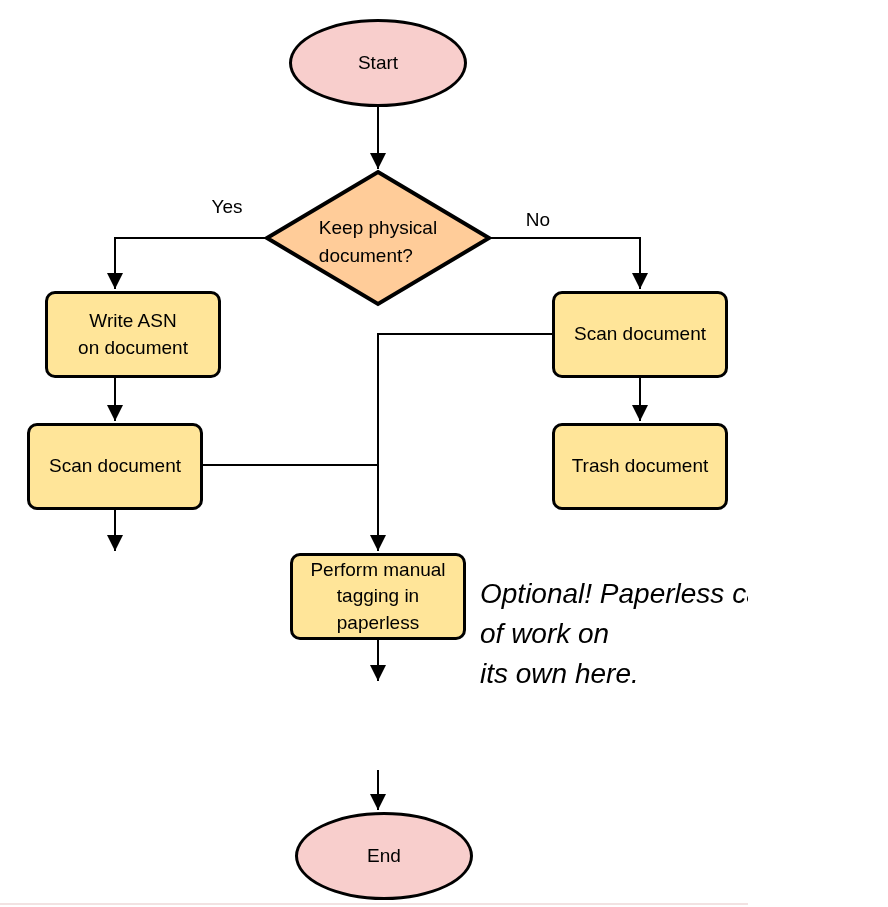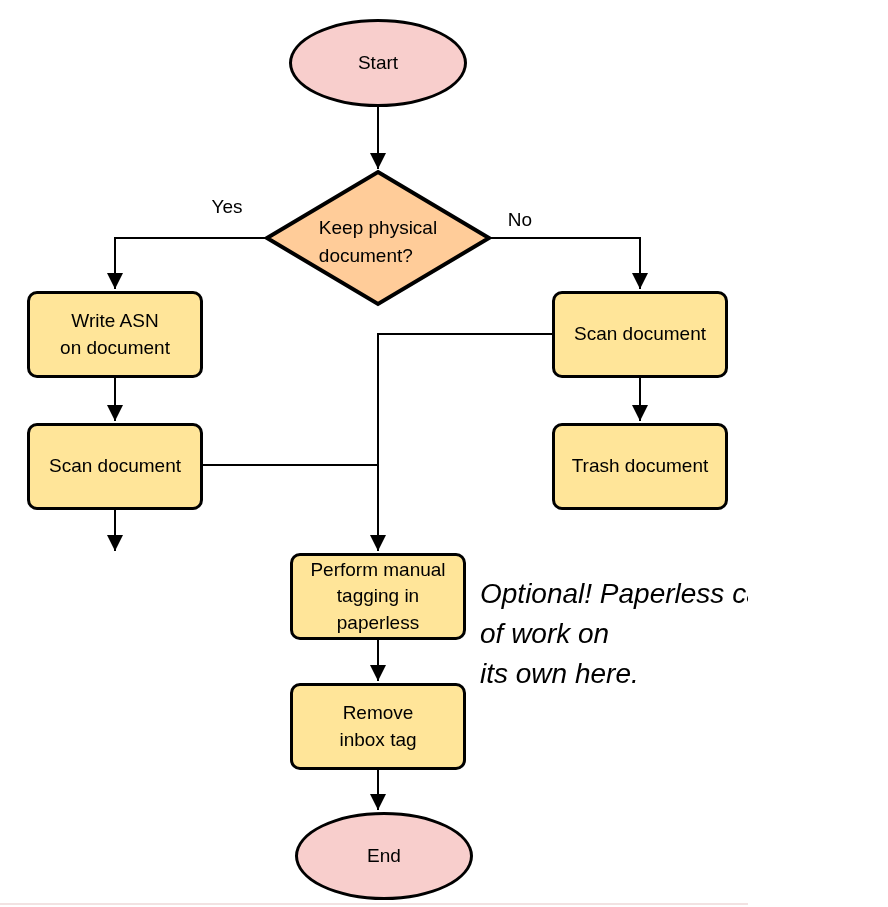--- a/index.html
+++ b/index.html
@@ -73,40 +73,40 @@
     white-space: pre-line;
     padding-top: 8px;
   }
   .edge-label {
     position: absolute;
     width: 60px;
     text-align: center;
     font-size: 19px;
   }
   .edge-label-yes { left: 197px; top: 196px; }
-  .edge-label-no  { left: 490px; top: 209px; }
+  .edge-label-no  { left: 490px; top: 209px; text-align: right; }
   .note {
     position: absolute;
     left: 480px; top: 574px;
     width: 404px;
     font-size: 28px;
     font-style: italic;
     line-height: 1.42;
     white-space: pre-line;
     color: var(--note-text, #000);
   }
   .bottom-edge {
     position: absolute;
     left: 0; top: 903px;
     width: 888px; height: 2px;
     background: var(--bottom-edge, #f2e2e2);
   }
   
   .pos-start      { left: 289px; top: 19px;  }
-  .pos-write-asn  { left: 27px;  top: 291px; }
+  .pos-write-asn  { left: 45px;  top: 291px; }
   .pos-scan-left  { left: 27px;  top: 423px; }
   .pos-archive    { left: 27px;  top: 553px; }
   .pos-scan-right { left: 552px; top: 291px; }
   .pos-trash      { left: 552px; top: 423px; }
   .pos-tagging    { left: 290px; top: 553px; }
   .pos-remove     { left: 290px; top: 683px; }
   .pos-end        { left: 295px; top: 812px; }
 </style>
 </head>
 <body>
@@ -151,22 +151,20 @@
 
 
   <div class="node process pos-scan-right">Scan document</div>
 
   <div class="node process pos-trash">Trash document</div>
 
   <div class="node process pos-tagging">Perform manual
 tagging in
 paperless</div>
 
-  <div class="node process pos-remove">Remove
-inbox tag</div>
 
   <div class="node terminal pos-end">End</div>
 
   <div class="note">Optional! Paperless can do lots of work on
 its own here.</div>
 
   <div class="bottom-edge"></div>
 
 </div>
 

